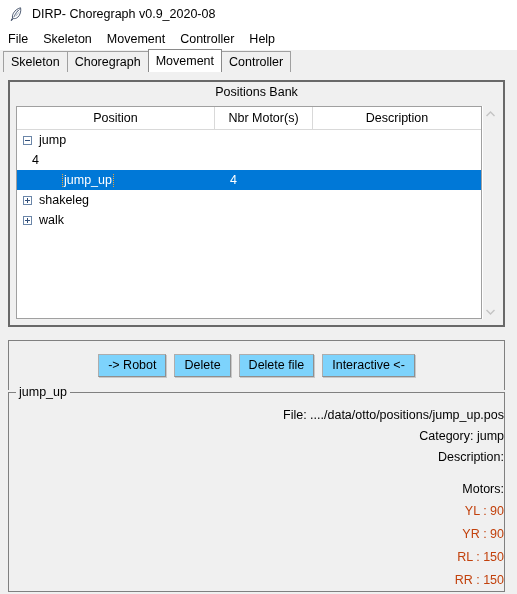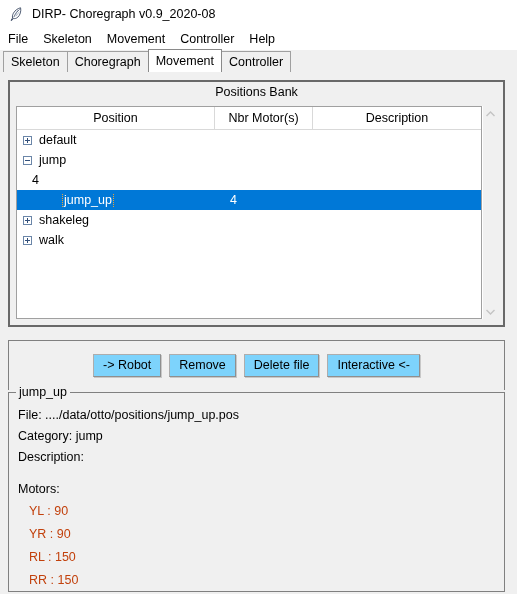--- a/index.html
+++ b/index.html
@@ -315,20 +315,21 @@
     top: -8px;
     left: 7px;
     background: #f0f0f0;
     padding: 0 3px;
     font-size: 12.5px;
     color: #000;
     white-space: nowrap;
   }
   .detail-body {
     padding: 12px 0 0 9px;
+    text-align: right;
   }
   .detail-line {
     font-size: 12.5px;
     color: #000;
     line-height: 21px;
     white-space: nowrap;
   }
   .detail-gap { height: 11px; }
   .motor-line {
     font-size: 12.5px;
@@ -375,28 +376,20 @@
       <div class="tree">
 
         <div class="tree-head">
           <div class="th th-position">Position</div>
           <div class="th th-nbr">Nbr Motor(s)</div>
           <div class="th th-description">Description</div>
         </div>
 
         <div class="tree-body">
 
-          <div class="row">
-            <div class="cell-position indent-0">
-              <span class="expander plus"></span>
-              <span>default</span>
-            </div>
-            <div class="cell-nbr"></div>
-            <div class="cell-desc"></div>
-          </div>
 
           <div class="row">
             <div class="cell-position indent-0">
               <span class="expander minus"></span>
               <span>jump</span>
             </div>
             <div class="cell-nbr"></div>
             <div class="cell-desc"></div>
           </div>
 
@@ -445,21 +438,21 @@
           <svg width="9" height="6" viewBox="0 0 9 6">
               <path d="M0.5 1 L4.5 5 L8.5 1" fill="none" stroke="#c4c4c4" stroke-width="1.4"></path>
             </svg>
         </div>
       </div>
     </div>
   </div>
 
   <div class="buttons-frame">
     <button class="btn">-&gt; Robot</button>
-    <button class="btn">Remove</button>
+    <button class="btn">Delete</button>
     <button class="btn">Delete file</button>
     <button class="btn">Interactive &lt;-</button>
   </div>
 
   <div class="detail-frame">
     <span class="detail-legend">jump_up</span>
     <div class="detail-body">
       <div class="detail-line">File: ..../data/otto/positions/jump_up.pos</div>
       <div class="detail-line">Category: jump</div>
       <div class="detail-line">Description:</div>

